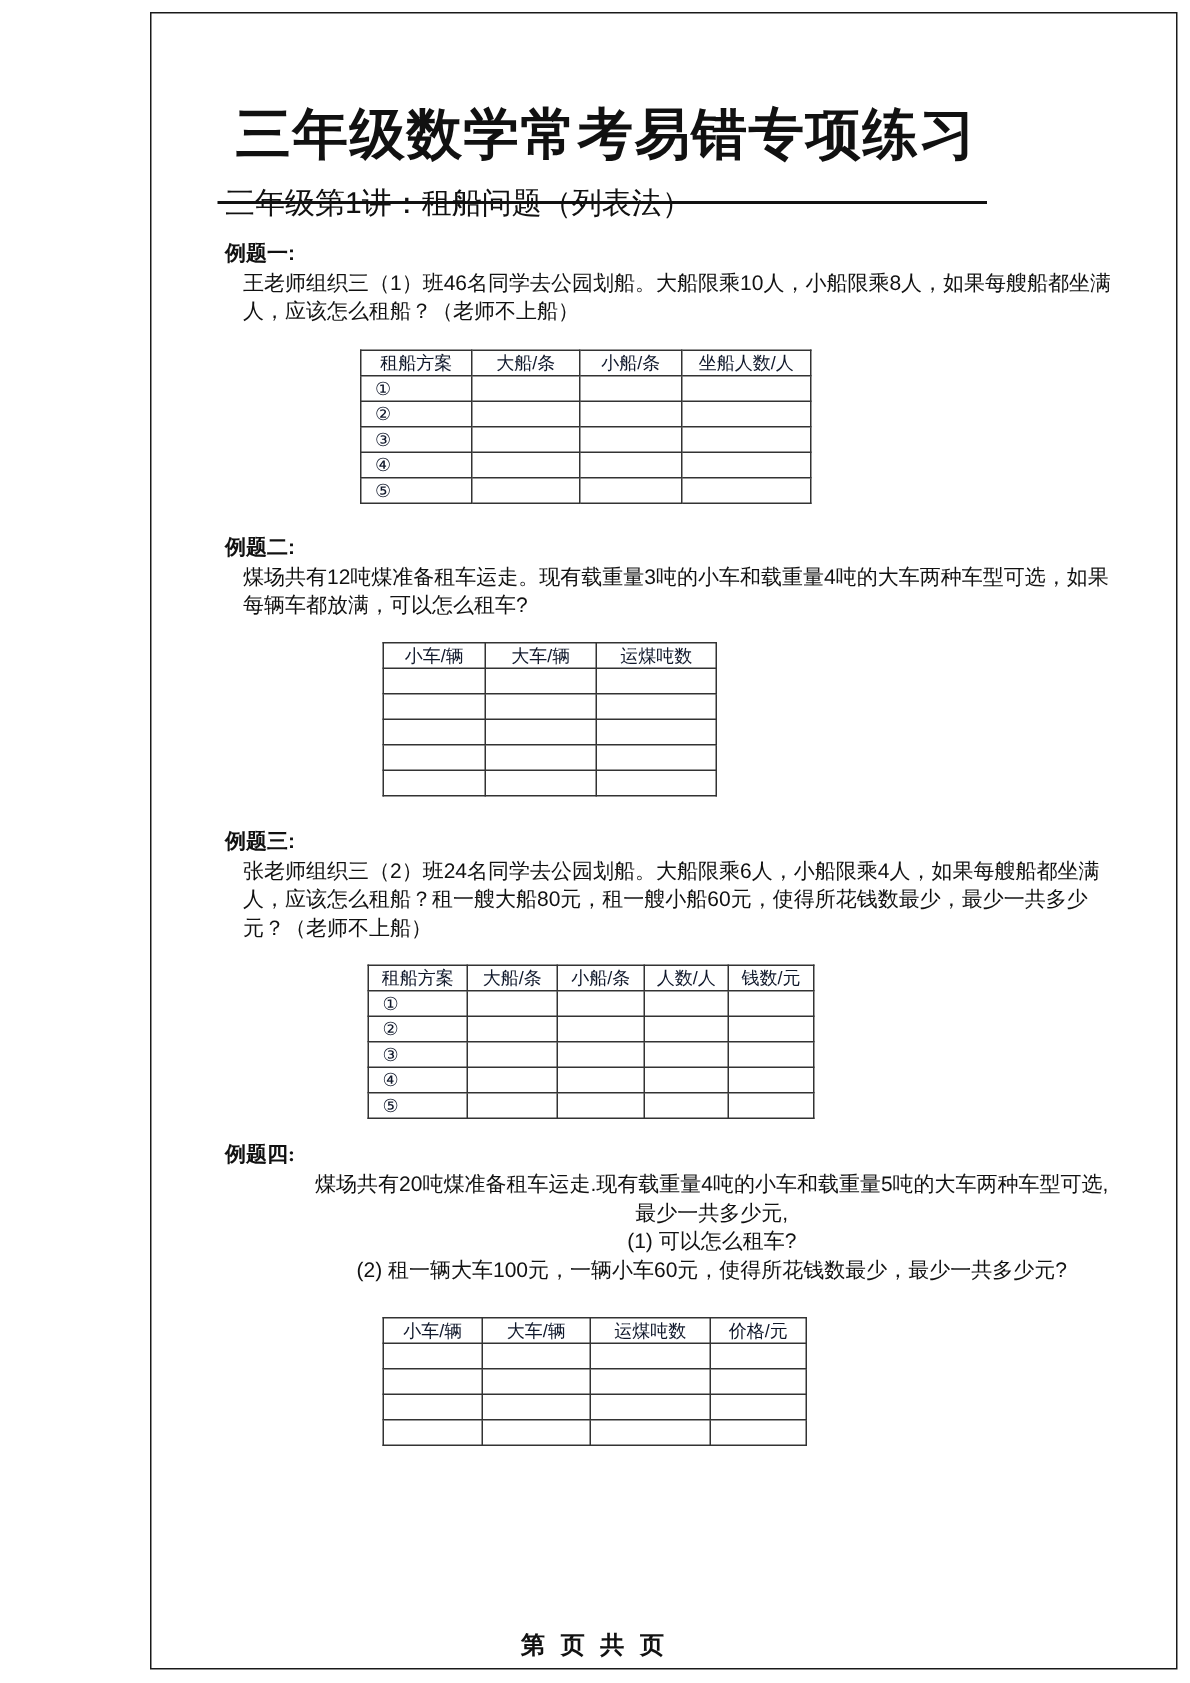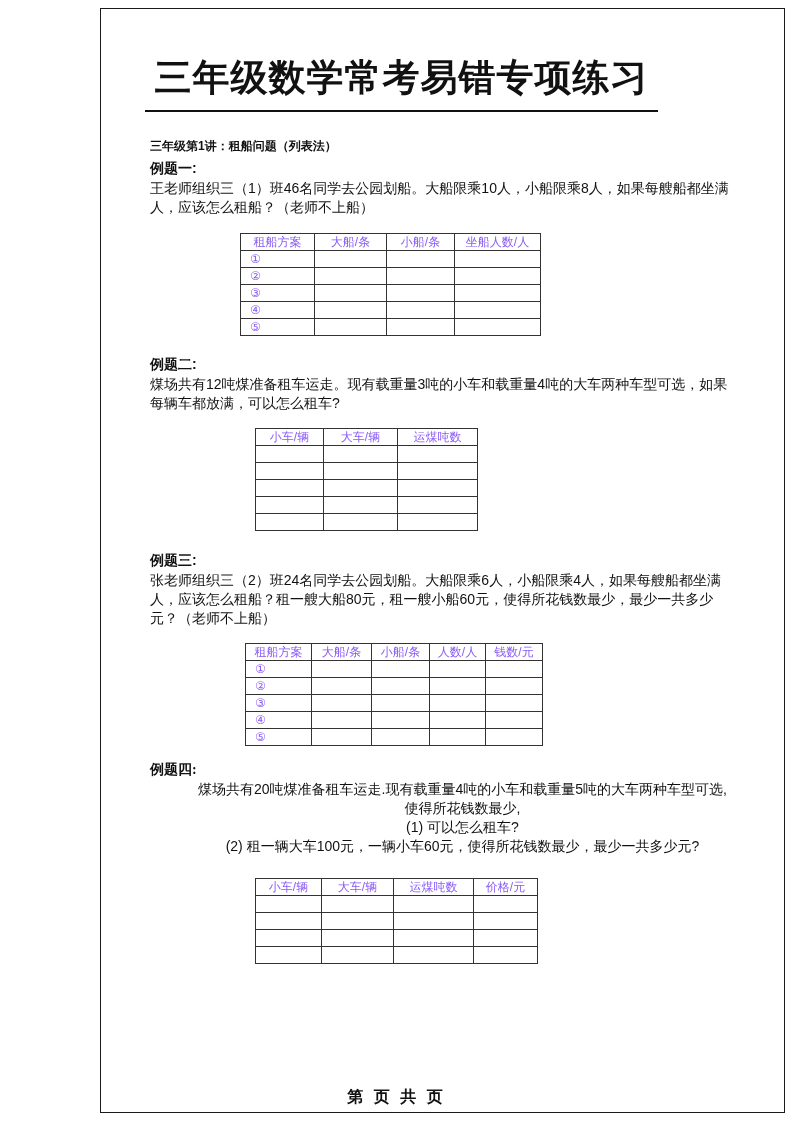--- a/index.html
+++ b/index.html
@@ -19,53 +19,53 @@
     box-sizing:border-box;
   }
   .title-block{
     position:absolute;
     left:145px;top:56px;width:513px;
     text-align:center;
     border-bottom:2px solid #111;
     padding-bottom:10px;
   }
   .title{
-    margin:0;
+    margin:12px;
     font-size:37px;
     font-weight:bold;
     letter-spacing:1px;
     line-height:44px;
     white-space:nowrap;
   }
   .section-heading{
     position:absolute;
-    left:150px;top:138px;
-    font-size:12px;
-    font-weight:bold;
+    left:150px;top:122px;
+    font-size:20px;
+    font-weight:normal;
   }
   .ex-label{
     position:absolute;
     left:150px;
     margin:0;
     font-size:14px;
     font-weight:bold;
   }
   .ex-text{
     position:absolute;
-    left:150px;
+    left:162px;
     font-size:14px;
     line-height:19px;
     color:#111;
   }
   table.wtable{
     position:absolute;
     border-collapse:collapse;
     table-layout:fixed;
     font-size:12px;
-    color:#8b5cf6;
+    color:#0f172a;
   }
   table.wtable th, table.wtable td{
     border:1px solid #333;
     height:16px;
     line-height:16px;
     padding:0 3px;
     text-align:center;
     font-weight:normal;
     overflow:hidden;
     white-space:nowrap;
@@ -247,21 +247,21 @@
           <td></td>
           <td></td>
           <td></td>
         </tr>
       </tbody>
     </table>
 
   <h2 class="ex-label" style="top:761px;font-family:Liberation Serif, serif;">例题四:</h2>
   <div class="ex-text" style="top:780px;width:625px;text-align:center;">
     <div>煤场共有20吨煤准备租车运走.现有载重量4吨的小车和载重量5吨的大车两种车型可选,</div>
-    <div>使得所花钱数最少,</div>
+    <div>最少一共多少元,</div>
     <div>(1) 可以怎么租车?</div>
     <div>(2) 租一辆大车100元，一辆小车60元，使得所花钱数最少，最少一共多少元?</div>
   </div>
   <table class="wtable" style="left:255px;top:878px;width:282px;">
       <colgroup>
         <col style="width: 66px;">
         <col style="width: 72px;">
         <col style="width: 80px;">
         <col style="width: 64px;">
       </colgroup>

